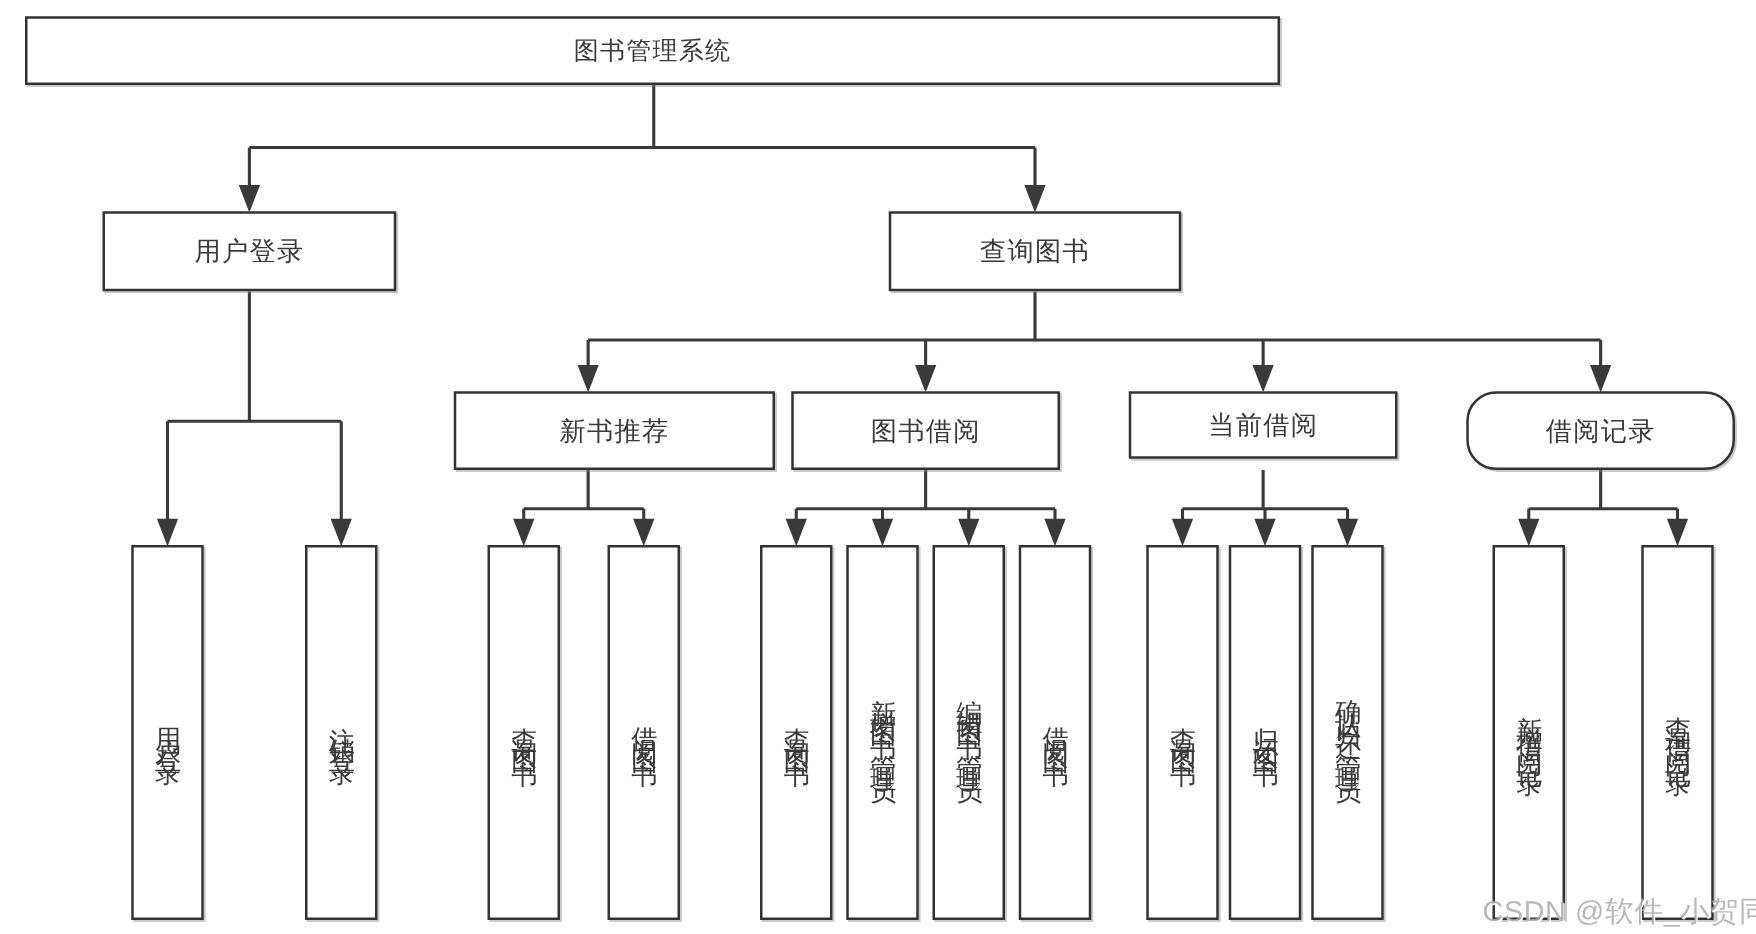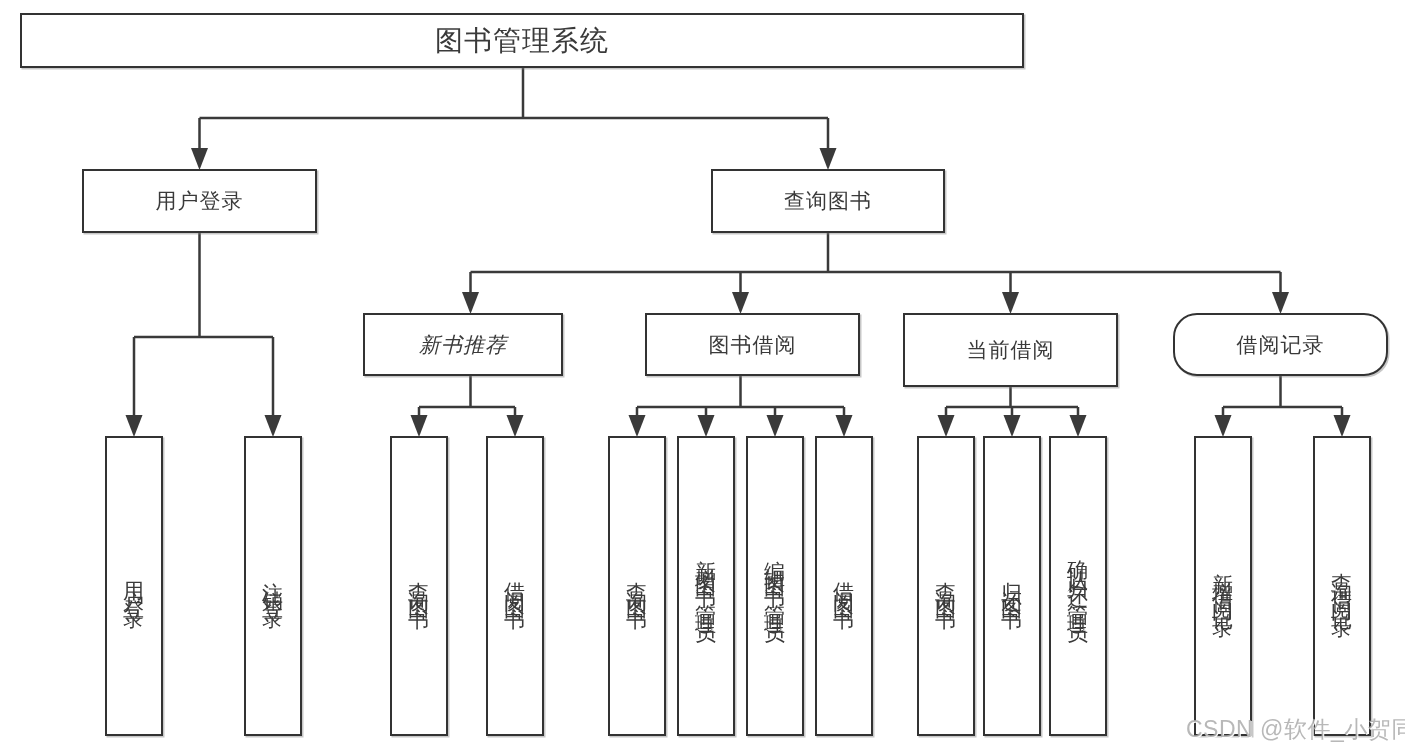--- a/index.html
+++ b/index.html
@@ -31,21 +31,21 @@
   }
   .box .label {
     color: #3a3a3a;
     white-space: nowrap;
   }
   .box.h .label {
     font-size: 21px;
     letter-spacing: 1px;
   }
   .box.root .label {
-    font-size: 28px;
+    font-size: 20px;
     letter-spacing: 1px;
   }
   .box.v .label {
     writing-mode: vertical-rl;
     text-orientation: mixed;
     font-size: 21px;
     line-height: 1;
     letter-spacing: 9px;
     white-space: normal;
     margin-top: -6px;
@@ -114,27 +114,27 @@
     <span class="label">图书管理系统</span>
   </div>
 
   <div class="box h" style="left:82px; top:169px; width:235px; height:64px;">
     <span class="label">用户登录</span>
   </div>
   <div class="box h" style="left:711px; top:169px; width:234px; height:64px;">
     <span class="label">查询图书</span>
   </div>
 
-  <div class="box h" style="left:363px; top:313px; width:200px; height:63px;font-style:italic;">
+  <div class="box h" style="left:363px; top:313px; width:257px; height:63px;">
     <span class="label">新书推荐</span>
   </div>
-  <div class="box h" style="left:633px; top:313px; width:215px; height:63px;margin-left:12px;">
+  <div class="box h" style="left:633px; top:313px; width:215px; height:63px;">
     <span class="label">图书借阅</span>
   </div>
-  <div class="box h" style="left:903px; top:313px; width:215px; height:74px;">
+  <div class="box h" style="left:903px; top:313px; width:215px; height:54px;">
     <span class="label">当前借阅</span>
   </div>
   <div class="box h" style="left:1173px; top:313px; width:215px; height:63px;border-radius:24px;">
     <span class="label">借阅记录</span>
   </div>
 
   <div class="box v" style="left:105px; top:436px; width:58px; height:300px;">
     <span class="label">用户登录</span>
   </div>
   <div class="box v" style="left:244px; top:436px; width:58px; height:300px;">

